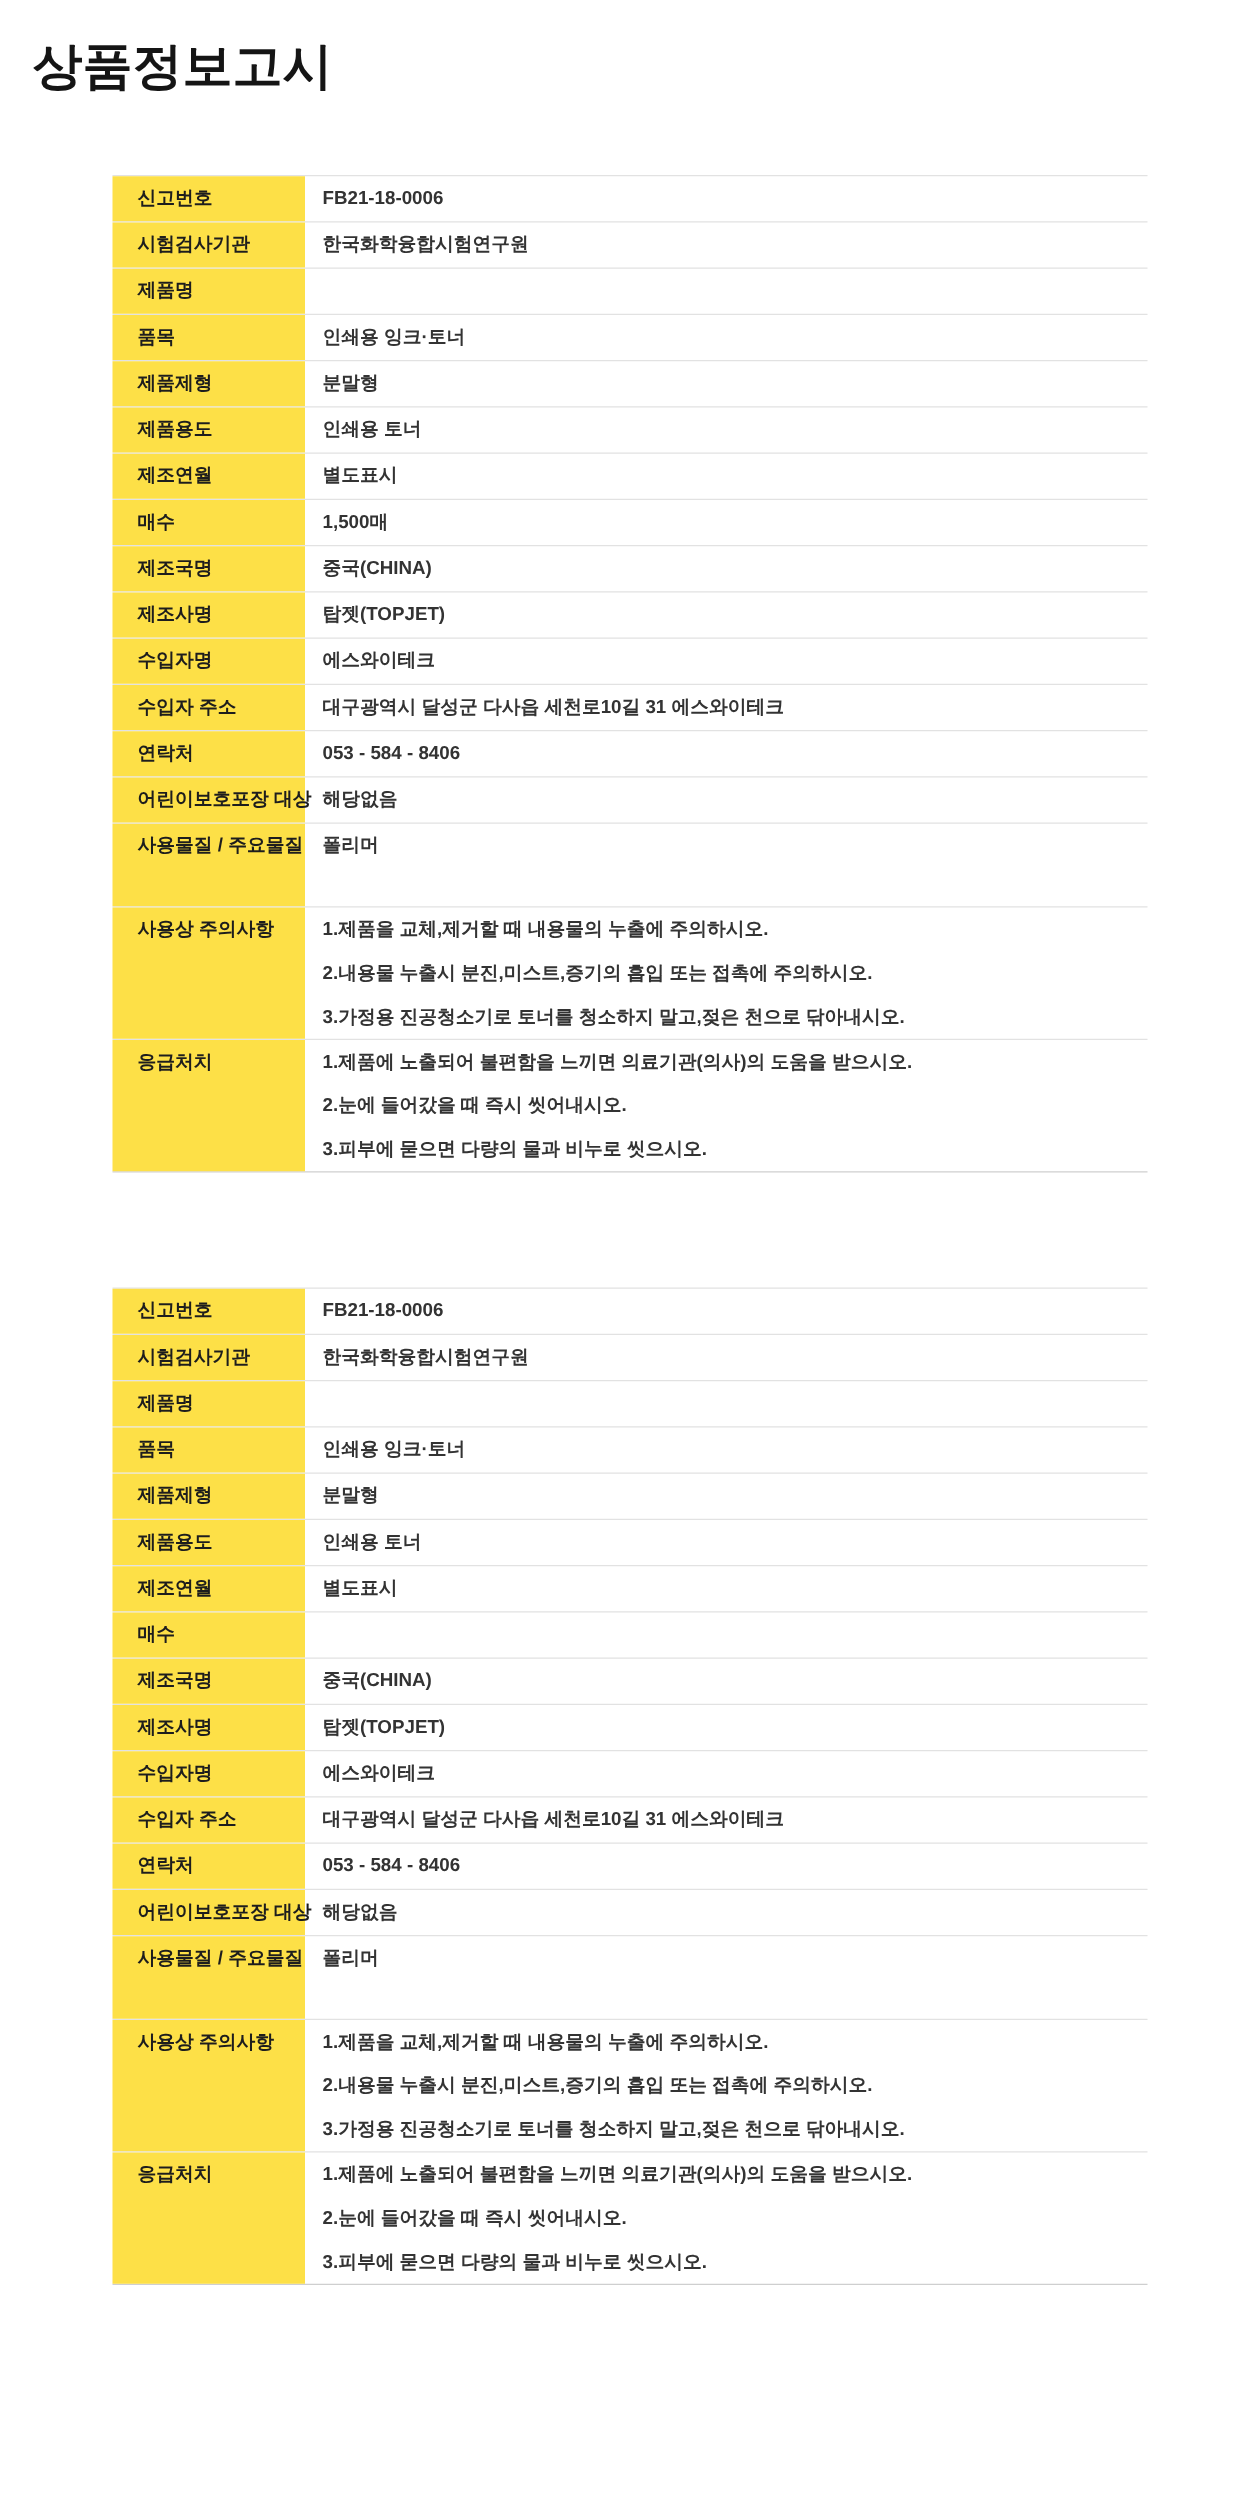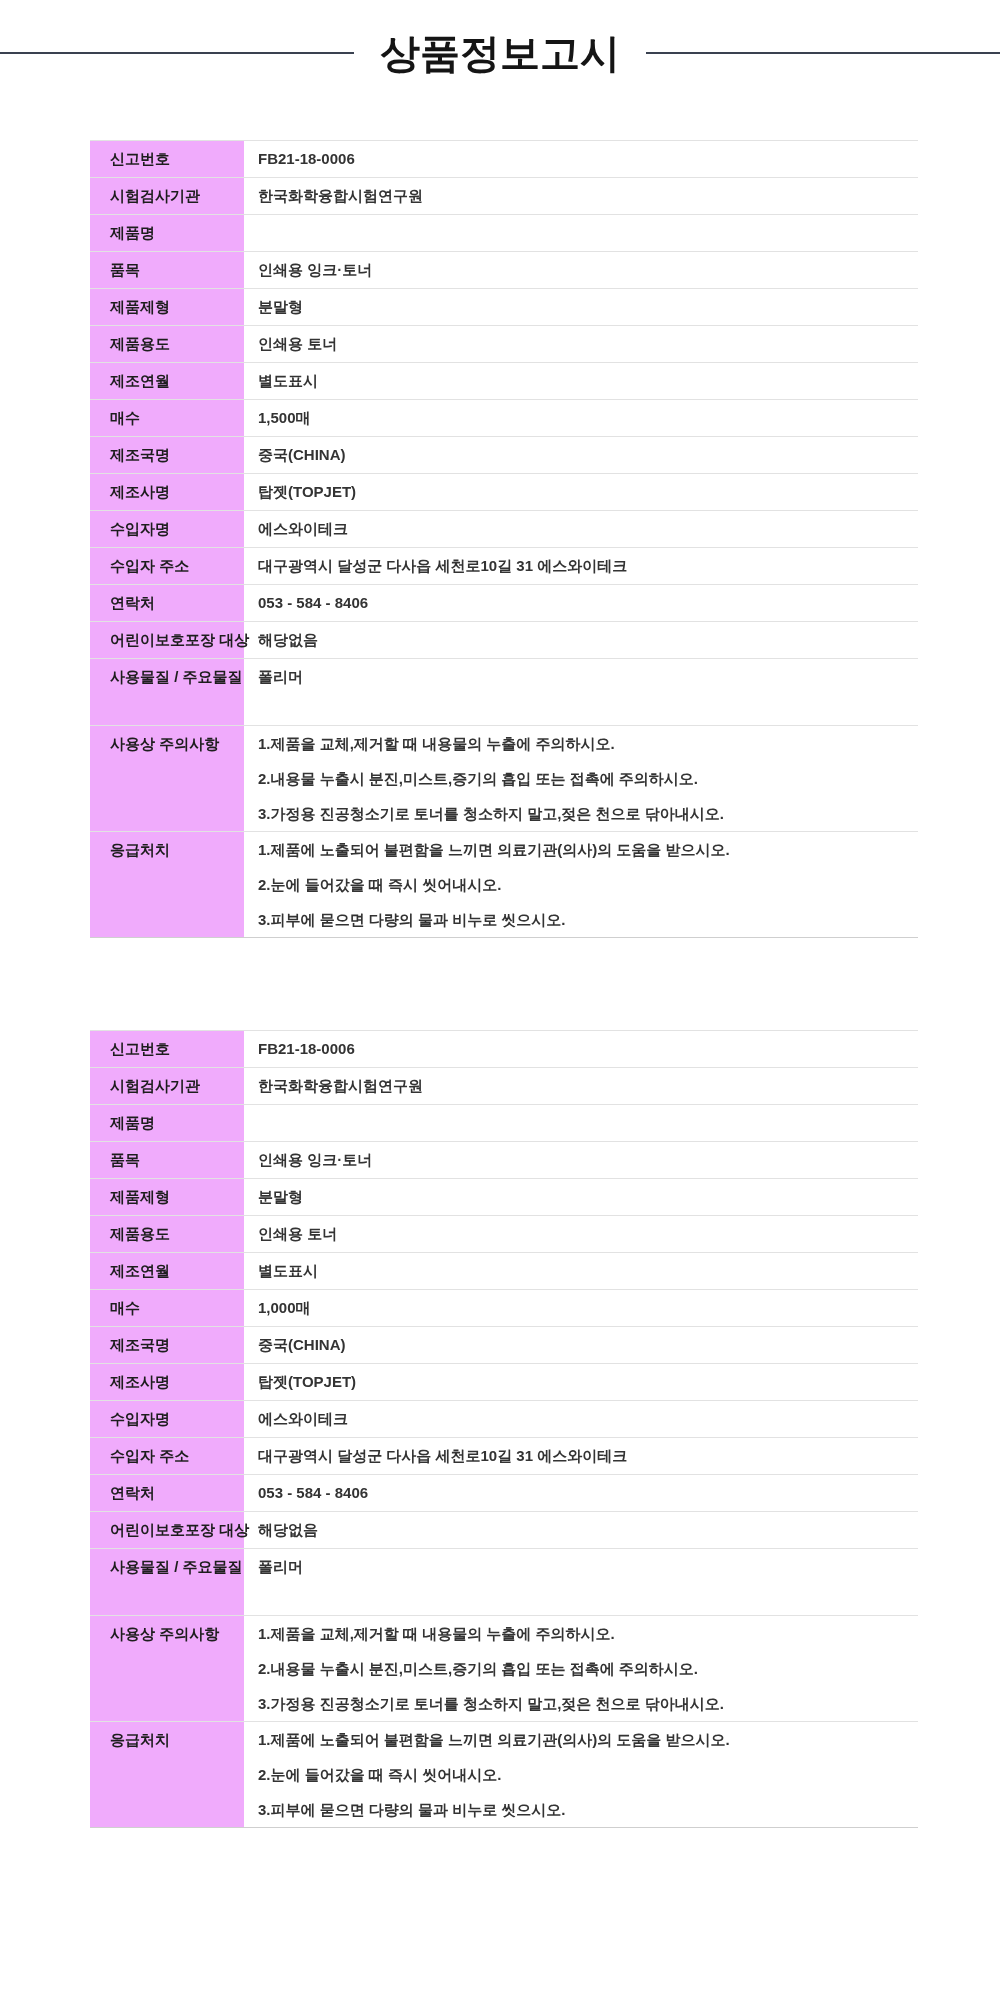--- a/index.html
+++ b/index.html
@@ -21,22 +21,22 @@
   .eyebrow {
     text-align: center;
     color: #6E8CD9;
     font-size: 22px;
     line-height: 28px;
     font-weight: 500;
     letter-spacing: 0.5px;
   }
   .title-row {
     display: flex;
-    align-items: center;
     margin-top: 6px;
+    flex-direction: column;
   }
   .title-line {
     flex: 1;
     height: 2px;
     background: #3A4150;
   }
   .page-title {
     font-size: 40px;
     line-height: 46px;
     font-weight: 700;
@@ -55,21 +55,21 @@
   .info-table.second { margin-top: 92px; }
 
   .row {
     display: flex;
     border-top: 1px solid #e2e2e2;
   }
   .row-label {
     flex: 0 0 154px;
     width: 154px;
     box-sizing: border-box;
-    background: #f0abfc;
+    background: #fde047;
     padding-left: 20px;
     font-size: 15px;
     font-weight: 700;
     color: #1d1d1d;
     line-height: 36px;
     white-space: nowrap;
   }
   .row-value {
     flex: 1;
     padding-left: 14px;
@@ -258,23 +258,20 @@
 
   <div class="row single">
     <div class="row-label">제조연월</div>
     <div class="row-value">
           <div class="value-line">별도표시</div>
         </div>
   </div>
 
   <div class="row single">
     <div class="row-label">매수</div>
-    <div class="row-value">
-          <div class="value-line">1,000매</div>
-        </div>
   </div>
 
   <div class="row single">
     <div class="row-label">제조국명</div>
     <div class="row-value">
           <div class="value-line">중국(CHINA)</div>
         </div>
   </div>
 
   <div class="row single">

